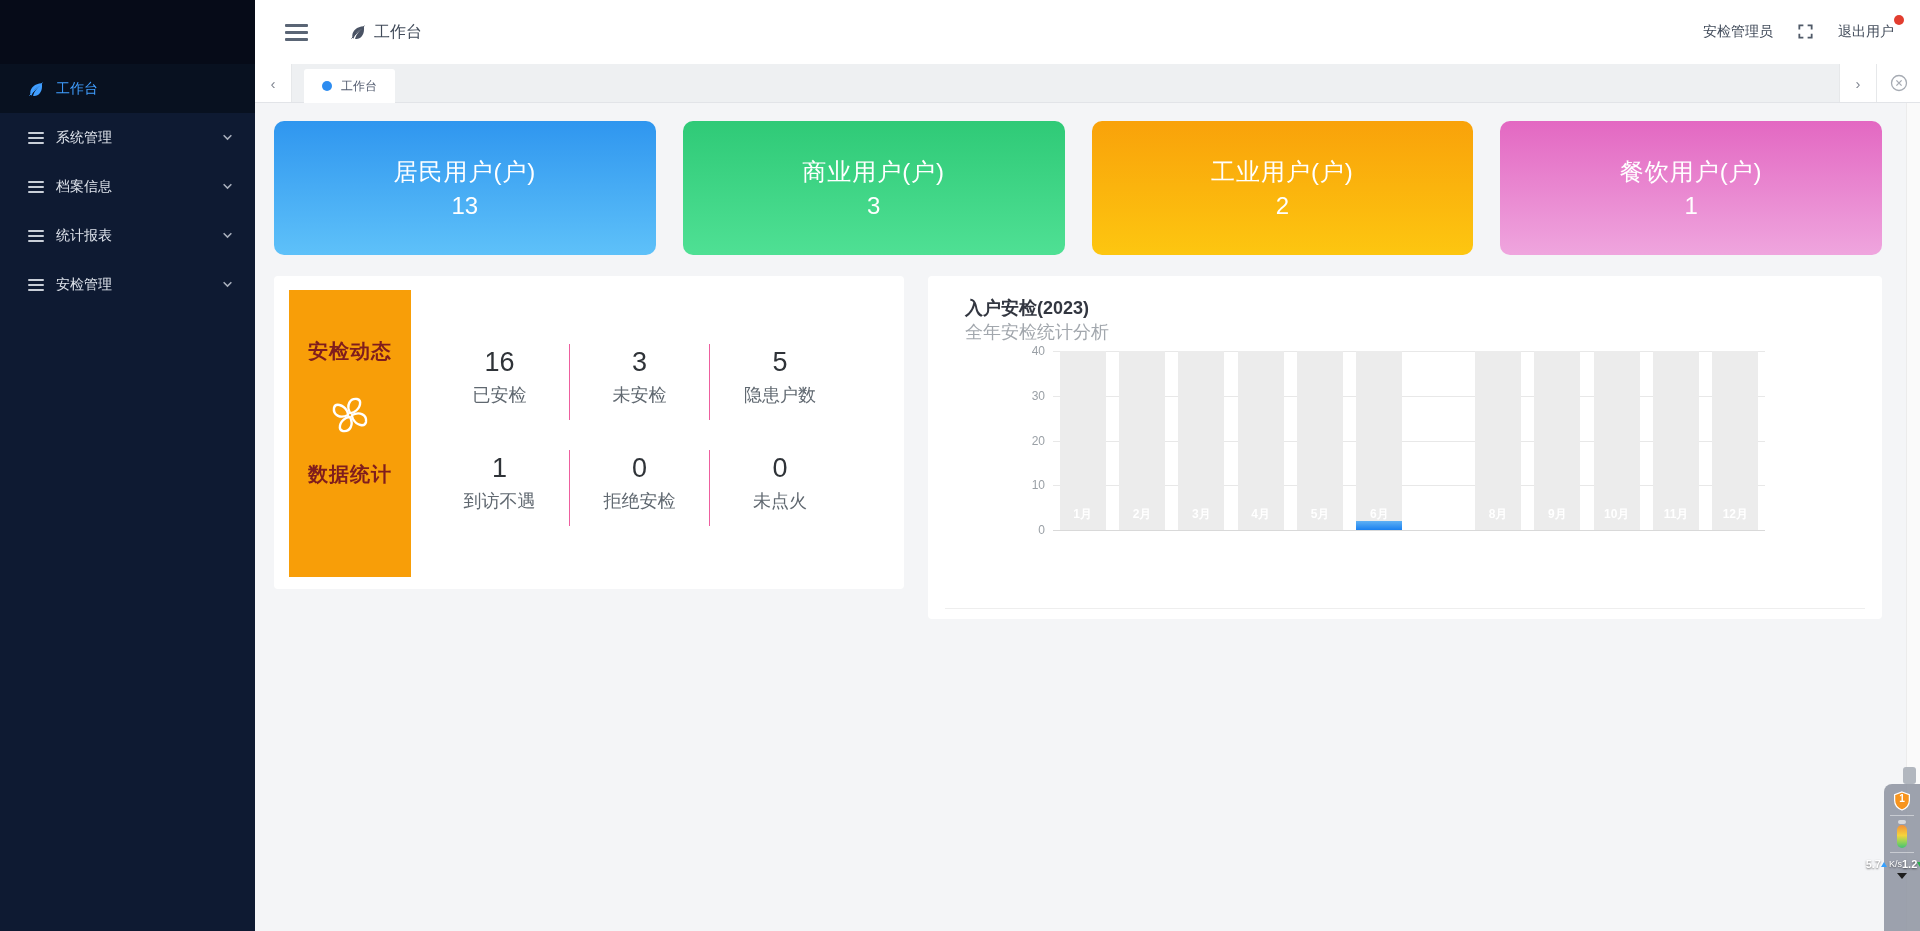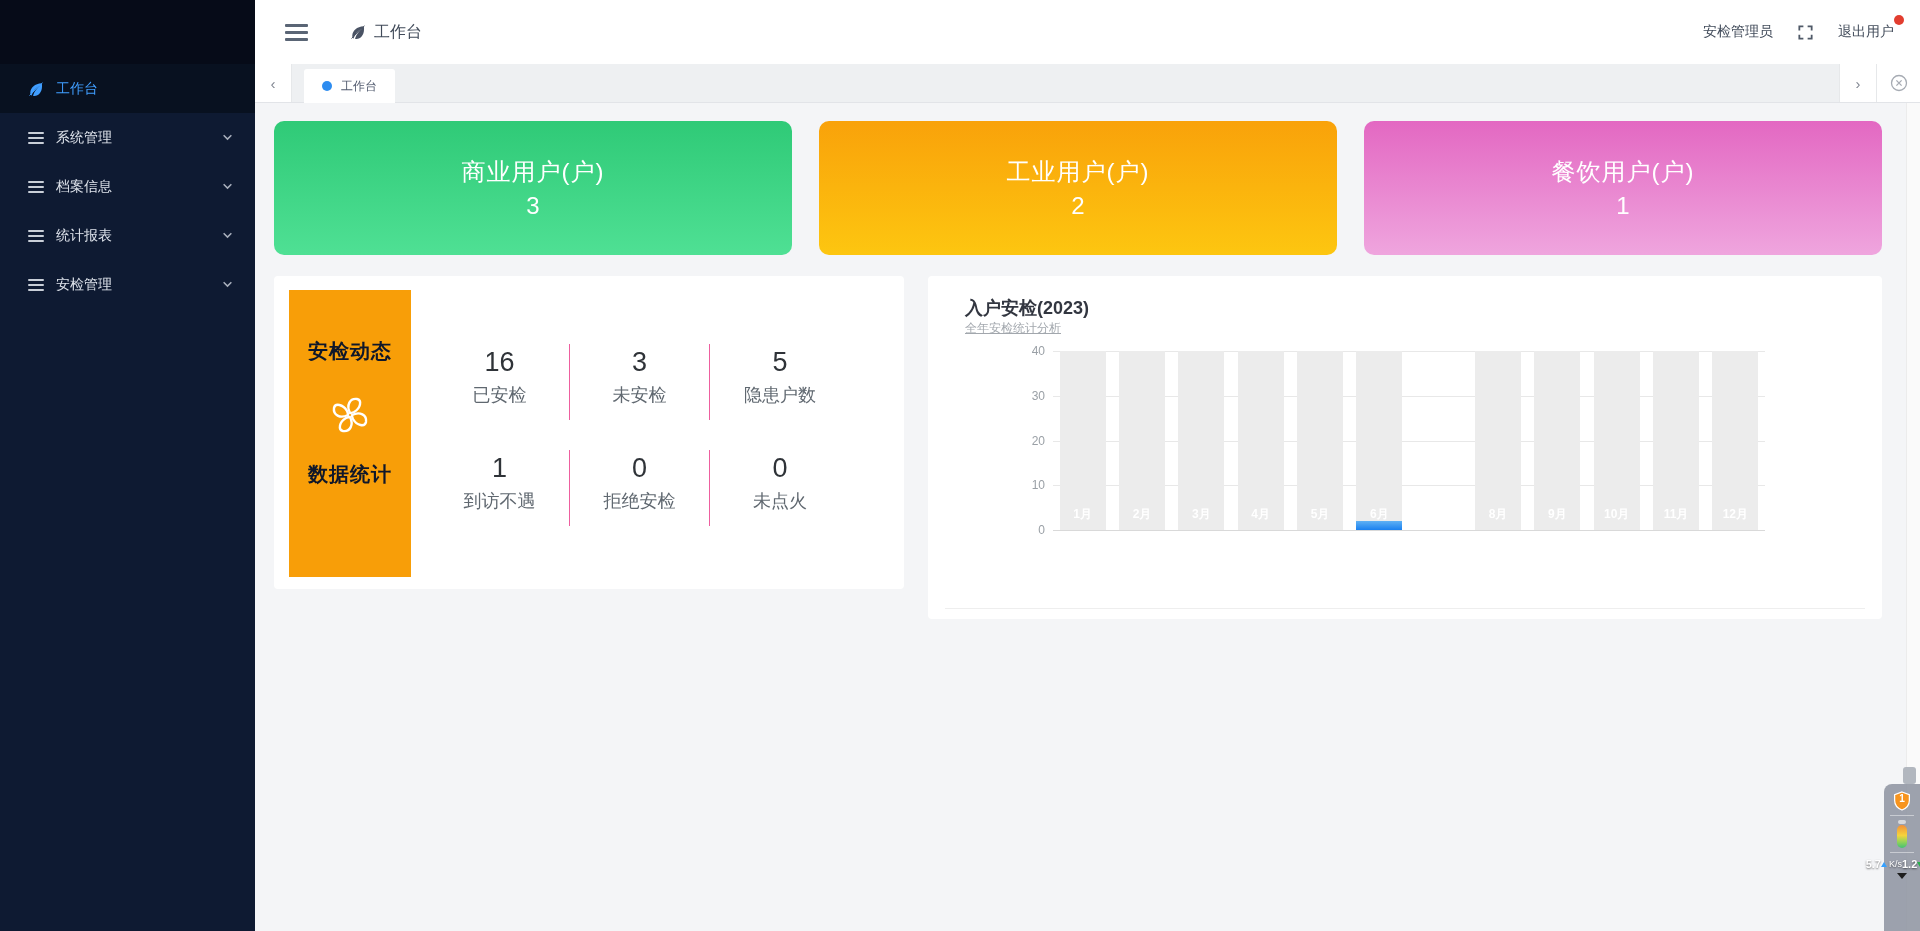--- a/index.html
+++ b/index.html
@@ -14,21 +14,21 @@
   .side-item .mi i { display:block; height:2px; background:#c9cfd8; border-radius:1px; }
   .side-item.active { background:#081120; color:#409eff; }
   .side-item .chev { margin-left:auto; opacity:.85; }
   .leaf { width:16px; height:16px; margin-right:12px; flex:0 0 16px; }
 
   
   .header { position:absolute; left:255px; top:0; right:0; height:64px; background:#fff; display:flex; align-items:center; padding:0 26px 0 30px; }
   .burger { width:23px; height:17px; display:flex; flex-direction:column; justify-content:space-between; cursor:pointer; }
   .burger i { display:block; height:3px; background:#5a6575; border-radius:1px; }
   .h-title { display:flex; align-items:center; gap:8px; margin-left:42px; color:#404a59; font-size:16px; }
-  .h-right { margin-left:auto; display:flex; align-items:center; gap:24px; color:#404a59; font-size:14px; }
+  .h-right { margin-left:auto; display:flex; align-items:flex-start; gap:24px; color:#404a59; font-size:14px; }
   .logout-wrap { position:relative; cursor:pointer; }
   .red-dot { position:absolute; top:-8px; right:-10px; width:10px; height:10px; border-radius:50%; background:#e23d2f; }
 
   
   .tabbar { position:absolute; left:255px; top:64px; right:0; height:39px; background:#eef0f2; border-bottom:1px solid #e2e4e8; display:flex; align-items:stretch; }
   .tb-box { width:37px; background:#fff; display:flex; align-items:center; justify-content:center; color:#808691; font-size:15px; cursor:pointer; }
   .tb-box.l { border-right:1px solid #e6e8ea; }
   .tb-box.r { border-left:1px solid #e6e8ea; }
   .tb-close { width:44px; background:#fff; border-left:1px solid #e6e8ea; display:flex; align-items:center; justify-content:center; cursor:pointer; }
   .tab { margin:5px 0 0 12px; height:34px; background:#fff; border-radius:3px 3px 0 0; display:flex; align-items:center; gap:9px; padding:0 18px; font-size:12px; color:#515a6e; cursor:pointer; }
@@ -39,35 +39,35 @@
   .main { position:absolute; left:255px; top:103px; right:0; bottom:0; background:#f4f5f7; padding:18px 38px 0 19px; }
   .cards-row { display:flex; gap:27px; height:134px; }
   .stat-card { flex:1; border-radius:10px; color:#fff; display:flex; flex-direction:column; align-items:center; justify-content:center; gap:4px; }
   .stat-card .t { font-size:24px; font-weight:500; letter-spacing:1px; }
   .stat-card .v { font-size:24px; font-weight:500; }
 
   .row2 { margin-top:21px; display:flex; gap:24px; align-items:flex-start; }
 
   
   .sum-card { width:630px; height:313px; background:#fff; border-radius:4px; position:relative; }
-  .sum-side { position:absolute; left:15px; top:14px; width:122px; height:287px; background:#f89e08; color:#0f172a; display:flex; flex-direction:column; align-items:center; }
+  .sum-side { position:absolute; left:15px; top:14px; width:122px; height:287px; background:#f89e08; color:#7f1d1d; display:flex; flex-direction:column; align-items:center; }
   .sum-side .st1 { margin-top:48px; font-size:20px; font-weight:600; letter-spacing:1px; }
   .sum-side .pin { margin-top:26px; }
   .sum-side .st2 { margin-top:22px; font-size:20px; font-weight:600; letter-spacing:1px; }
   .stats-grid { position:absolute; left:156px; top:40px; width:420px;margin-top:28px; }
   .stats-row { display:flex; margin-bottom:30px; }
   .stat-cell { width:140px; height:76px; text-align:center; padding-top:2px; }
   .stat-cell.div { border-right:1px solid #ee5f9f; }
   .stat-cell .n { font-size:27px; color:#2f3338; line-height:32px; }
   .stat-cell .l { font-size:18px; color:#606870; margin-top:5px; }
 
   
   .chart-card { flex:1; height:343px; background:#fff; border-radius:4px; position:relative; }
   .chart-title { position:absolute; left:37px; top:20px; font-size:18px; font-weight:bold; color:#323640; }
-  .chart-subtitle { position:absolute; left:37px; top:44px; font-size:12px; color:#a2a7ad;text-decoration:underline; }
+  .chart-subtitle { position:absolute; left:37px; top:44px; font-size:18px; color:#a2a7ad; }
   .chart-plot { position:absolute; left:125px; top:75px; width:712px; height:180px; border-bottom:1px solid #d9d9d9; }
   .chart-gridline { position:absolute; left:0; right:0; border-top:1px solid #e8e8e8; }
   .chart-y-label { position:absolute; left:-48px; width:40px; text-align:right; font-size:12px; color:#9aa0a6; }
   .chart-slot { position:absolute; top:0; bottom:0; }
   .chart-bg-bar { position:absolute; left:11%; width:78%; top:0; bottom:0; background:#ececec; }
   .chart-bar { position:absolute; left:11%; width:78%; bottom:0; z-index:2; }
   .chart-month-label { position:absolute; left:0; right:0; bottom:7px; text-align:center; font-size:12px; font-weight:bold; color:#fff; z-index:3; }
   .chart-footer-line { position:absolute; left:17px; right:17px; bottom:10px; border-top:1px solid #eeeeee; }
 
   
@@ -193,20 +193,24 @@
       <svg width="20" height="20" viewBox="0 0 20 20">
         <circle cx="10" cy="10" r="7.5" fill="none" stroke="#a6abb3" stroke-width="1.3"></circle>
         <path d="M7.4 7.4l5.2 5.2M12.6 7.4l-5.2 5.2" stroke="#a6abb3" stroke-width="1.3"></path>
       </svg>
     </div>
   </div>
 
   <main class="main">
 
     <div class="cards-row">
+      <div class="stat-card" style="background: linear-gradient(rgb(47, 150, 239), rgb(94, 193, 249));">
+        <div class="t">居民用户(户)</div>
+        <div class="v">13</div>
+      </div>
       <div class="stat-card" style="background: linear-gradient(rgb(47, 202, 119), rgb(79, 224, 148));">
         <div class="t">商业用户(户)</div>
         <div class="v">3</div>
       </div>
       <div class="stat-card" style="background: linear-gradient(rgb(249, 162, 10), rgb(253, 198, 16));">
         <div class="t">工业用户(户)</div>
         <div class="v">2</div>
       </div>
       <div class="stat-card" style="background: linear-gradient(rgb(227, 104, 194), rgb(239, 165, 222));">
         <div class="t">餐饮用户(户)</div>

